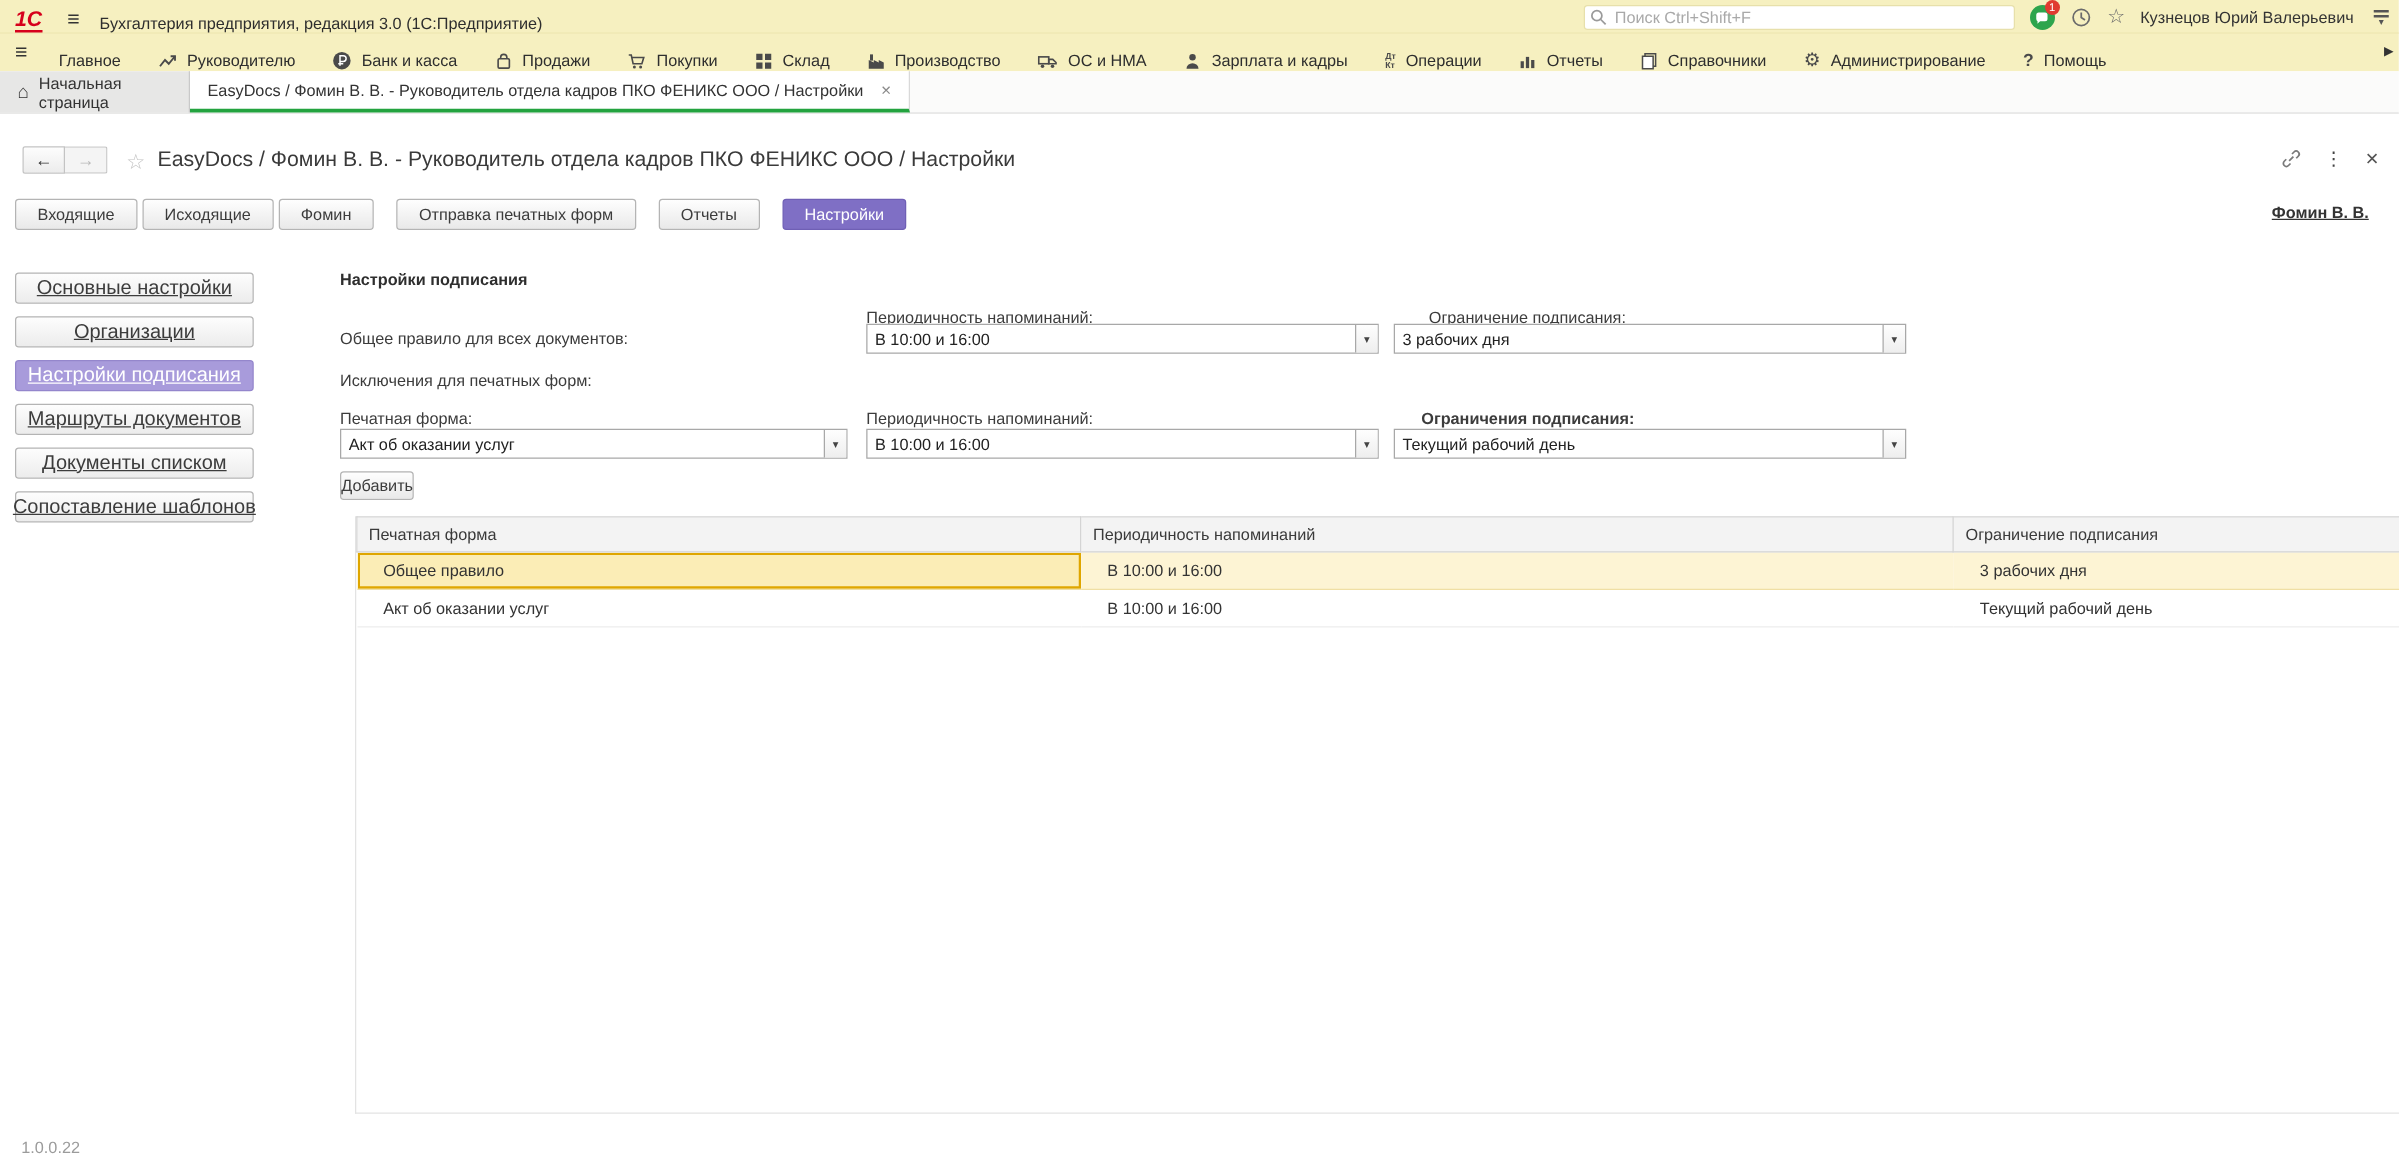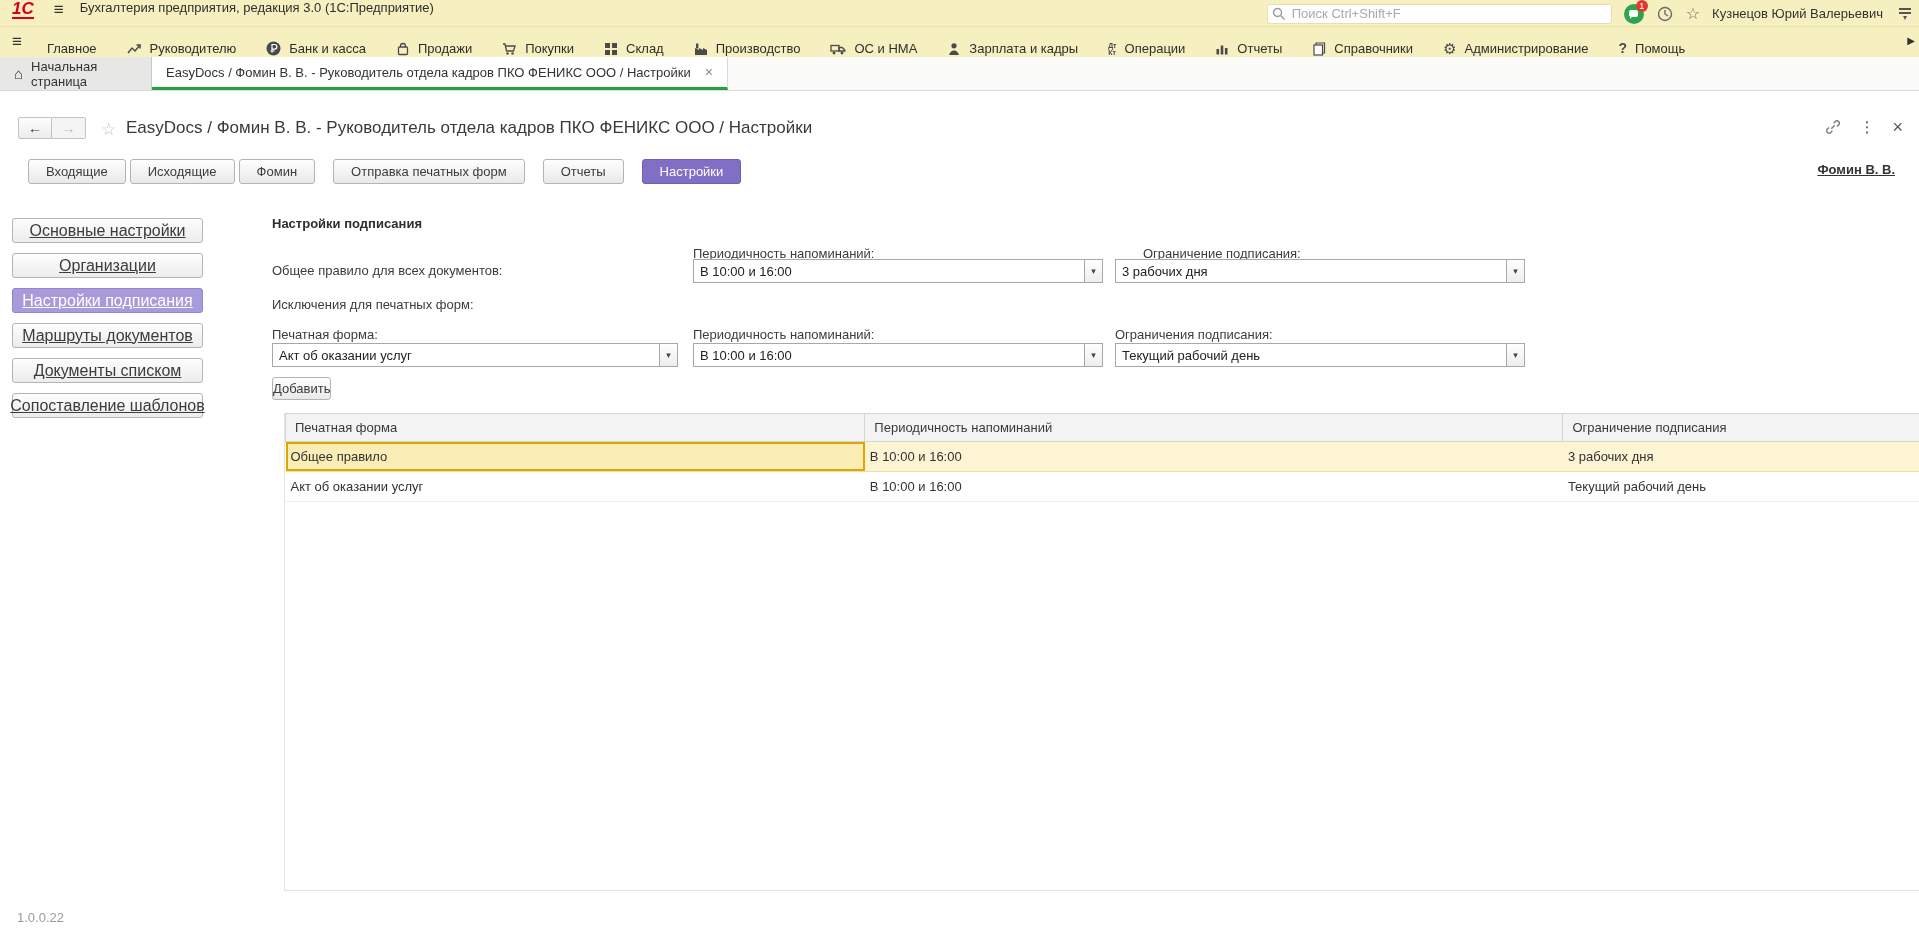--- a/index.html
+++ b/index.html
@@ -1,21 +1,21 @@
 <!DOCTYPE html>
 <html><head>
 <meta charset="utf-8">
 <style>
   * { margin:0; padding:0; box-sizing:border-box; }
   html,body { width:1919px; height:941px; overflow:hidden; background:#fff;
     font-family:"Liberation Sans", sans-serif; font-size:13px; color:#333; }
 
   
   .titlebar { position:absolute; top:0; left:0; right:0; height:27px; background:#f6f0c0;
-    border-bottom:1px solid #ece5ad; display:flex; align-items:flex-start; }
+    border-bottom:1px solid #ece5ad; display:flex; align-items:flex-end; }
   .logo-1c { color:#d6001c; font-weight:bold; font-style:italic; font-size:17px; margin:0 14px 0 12px;
     border-bottom:2px solid #d6001c; line-height:17px; }
   .hamb { font-size:17px; color:#333; margin:0 16px 0 6px; cursor:pointer; }
   .apptitle { font-size:13px; color:#2e2e2e; }
   .tb-right { position:absolute; right:8px; top:0; height:27px; display:flex; align-items:center; gap:12px; }
   .searchwrap { position:relative; width:345px; height:20px; }
   .searchwrap svg { position:absolute; left:5px; top:3px; }
   .searchwrap input { width:100%; height:100%; border:1px solid #e7e0ab; border-radius:3px;
     padding:0 6px 0 24px; font-family:"Liberation Sans",sans-serif; font-size:13px; color:#444; background:#fff; outline:none; }
   .searchwrap input::placeholder { color:#a9a9a9; }
@@ -58,21 +58,21 @@
     display:flex; align-items:center; justify-content:center; font-size:14px; color:#333; cursor:pointer; }
   .navbtn.first { border-radius:2px 0 0 2px; }
   .navbtn.disabled { color:#b9b9b9; background:#f4f4f4; cursor:default; border-left:none; border-radius:0 2px 2px 0; }
   .fav-star { position:absolute; left:101px; top:28px; font-size:17px; color:#c2c2c2; cursor:pointer; }
   .pagetitle { position:absolute; left:126px; top:27px; font-size:17px; color:#3a3a3a; white-space:nowrap; }
   .tr-icons { position:absolute; right:16px; top:27px; display:flex; align-items:center; gap:18px; }
   .tr-icons .kebab { font-size:15px; color:#444; cursor:pointer; }
   .tr-icons .closew { font-size:18px; color:#555; cursor:pointer; line-height:18px; }
 
   
-  .toolbar { position:absolute; top:158px; left:12px; right:0; height:26px; display:flex; align-items:center;margin-left:16px; }
+  .toolbar { position:absolute; top:158px; left:12px; right:0; height:26px; display:flex; align-items:center; }
   .btn { height:25px; padding:0 17px; background:linear-gradient(#fefefe,#e9e9e9); border:1px solid #b4b4b4;
     border-radius:3px; color:#3c3c3c; font-size:13px; cursor:pointer; display:flex; align-items:center;
     margin-right:4px; white-space:nowrap; font-family:"Liberation Sans",sans-serif; }
   .btn.sp { margin-left:14px; }
   .btn.primary { background:#7f6fc5; border-color:#6f5fb5; color:#fff; }
   .userlink { position:absolute; right:24px; top:4px; font-weight:bold; color:#333;
     text-decoration:underline; cursor:pointer; font-size:13px; }
 
   
   .sidebar { position:absolute; top:218px; left:12px; width:191px; }
@@ -92,21 +92,21 @@
   .addbtn { position:absolute; left:0; top:163px; height:23px; padding:0 0; background:linear-gradient(#fefefe,#e9e9e9);
     border:1px solid #b4b4b4; border-radius:3px; color:#3c3c3c; font-size:13px; cursor:pointer;
     font-family:"Liberation Sans",sans-serif; }
 
   
   .tablewrap { position:absolute; left:12px; top:199px; width:1904px; height:478px;
     border:1px solid #e3e3e3; border-top:none; background:#fff; }
   table.grid { width:100%; border-collapse:collapse; table-layout:fixed; }
   table.grid th { background:#f3f3f3; border:1px solid #d4d4d4; font-weight:normal; text-align:left;
     padding:6px 9px; color:#3a3a3a; font-size:13px; height:28px; }
-  table.grid td { padding:7px 5px; border-bottom:1px solid #ededed; font-size:13px; color:#333; height:30px; }
+  table.grid td { padding:7px 21px; border-bottom:1px solid #ededed; font-size:13px; color:#333; height:30px; }
   tr.selected td { background:#fdf4d4; border-bottom:1px solid #f0dfa4; }
   tr.selected td.focuscell { background:#fbedb6; box-shadow:inset 0 0 0 2px #dfa600; }
 
   .version { position:absolute; left:17px; top:910px; color:#9b9b9b; font-size:13px; }
 </style>
 </head>
 <body>
 
 <div class="titlebar">
   <span class="logo-1c">1С</span>
@@ -306,21 +306,21 @@
   <span class="flabel" style="left:0;top:113px;">Печатная форма:</span>
   <div class="combo" style="left:0;top:129px;width:406px;">
     <span class="val">Акт об оказании услуг</span>
     <span class="arr">▾</span>
   </div>
   <span class="flabel" style="left:421px;top:113px;">Периодичность напоминаний:</span>
   <div class="combo" style="left:421px;top:129px;width:410px;">
     <span class="val">В 10:00 и 16:00</span>
     <span class="arr">▾</span>
   </div>
-  <span class="flabel" style="left:843px;top:113px;">Ограничения подписания:</span>
+  <span class="flabel" style="left:865px;top:113px;font-weight:bold;">Ограничения подписания:</span>
   <div class="combo" style="left:843px;top:129px;width:410px;">
     <span class="val">Текущий рабочий день</span>
     <span class="arr">▾</span>
   </div>
 
   <button class="addbtn">Добавить</button>
 
   <div class="tablewrap">
     <table class="grid">
       <colgroup>

